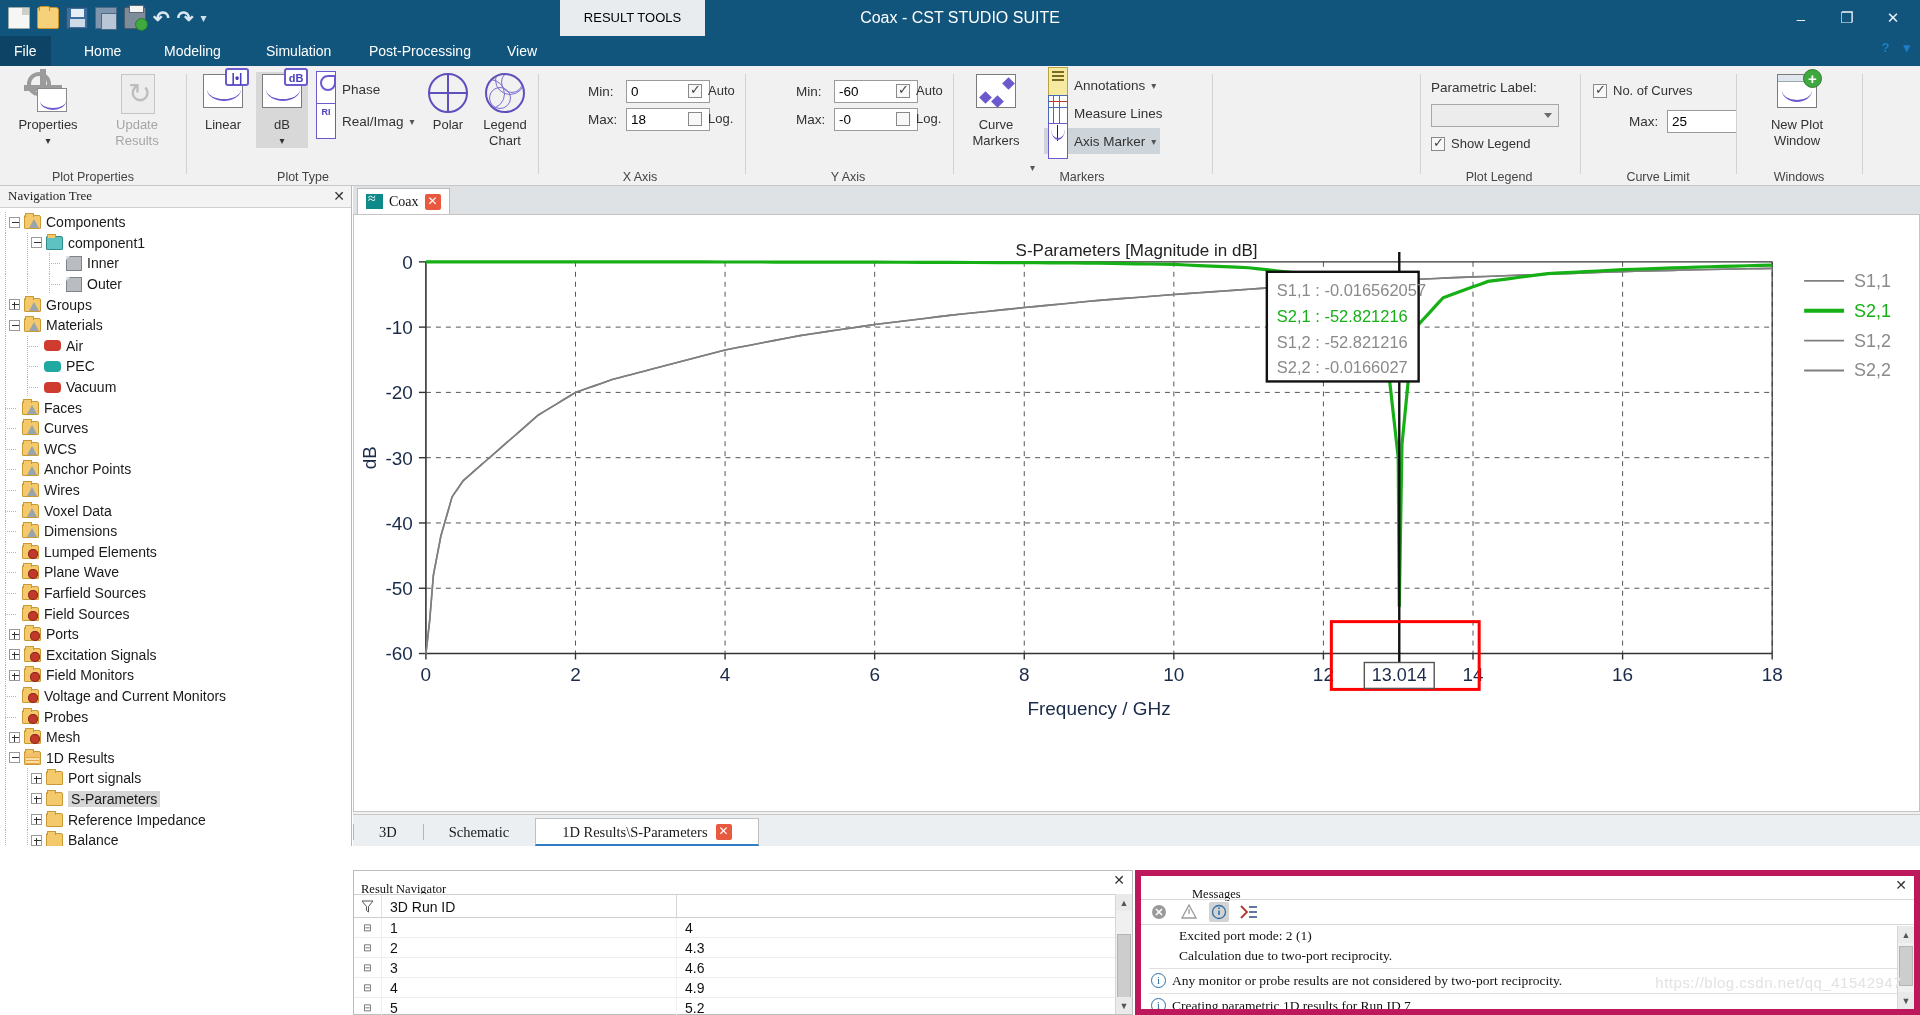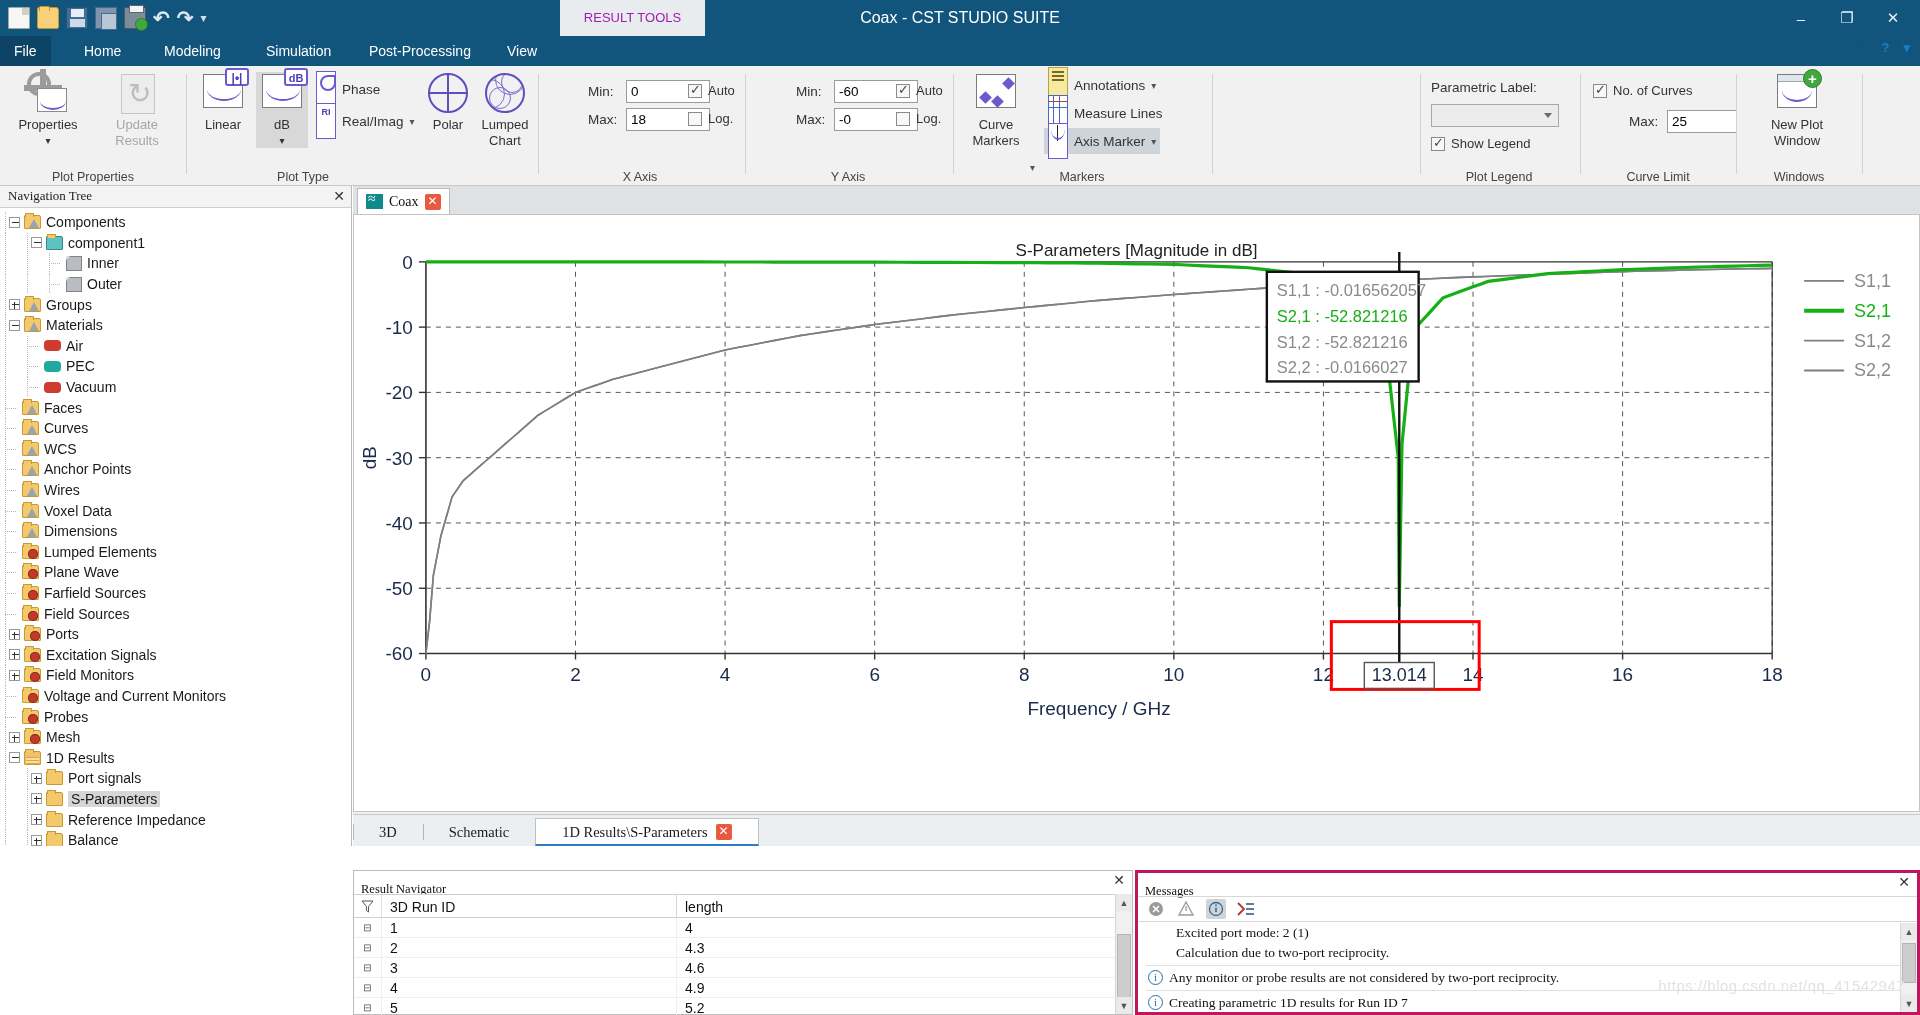--- a/index.html
+++ b/index.html
@@ -37,21 +37,21 @@
   #apptitle {
     position:absolute; left:0; top:0; width:1920px; height:36px; line-height:36px;
     text-align:center; color:#ffffff; font-size:16px;
   }
   #wincontrols { position:absolute; right:4px; top:0; height:36px; display:flex; align-items:center; }
   .wc { width:46px; height:34px; display:flex; align-items:center; justify-content:center; color:#eaf1f7; font-size:15px; cursor:pointer; }
 
   
   #ctxgroup {
     position:absolute; left:560px; top:0; width:145px; height:36px;
-    background:#e9ecef; color:#a21caf; text-align:center; font-size:13px; line-height:36px;
+    background:#e9ecef; color:#000000; text-align:center; font-size:13px; line-height:36px;
   }
   #ctxtab {
     position:absolute; left:560px; top:36px; width:145px; height:30px;
     background:#f3f4f6; color:#11557c; text-align:center; font-size:14px; line-height:30px;
     border-bottom:1px solid #f3f4f6;
   }
 
   
   #menubar {
     position:absolute; left:0; top:36px; width:1920px; height:30px;
@@ -209,21 +209,21 @@
   #plotcanvas { position:absolute; left:0; top:28px; right:0; bottom:34px; background:#fff; border:1px solid #c4c4c4; }
   #charttitle { position:absolute; top:26px; left:0; width:100%; text-align:center; font-size:17px; color:#222; }
 
   #bottomtabs { position:absolute; left:0; bottom:0; height:32px; width:100%; background:#eceff1; border-top:1px solid #c8c8c8; display:flex; align-items:flex-end; }
   .btab { height:28px; line-height:28px; padding:0 26px; font-family:"Liberation Serif", serif; font-size:14.5px; color:#1a1a1a; cursor:pointer; position:relative; }
   .btab .div { position:absolute; left:0; top:6px; height:16px; width:1px; background:#b5b5b5; }
   .btab.active { background:#fff; border:1px solid #c0c0c0; border-bottom:2px solid #2f7dc4; display:flex; align-items:center; gap:8px; }
 
   
   #resultnav { position:absolute; left:353px; top:870px; width:780px; bottom:0; background:#fff; border:1px solid #bdbdbd; }
-  #msgs { position:absolute; left:1135px; top:870px; right:0; bottom:0; background:#fff; border:3px solid #be185d; }
+  #msgs { position:absolute; left:1135px; top:870px; right:0; bottom:0; background:#fff; border:6px solid #be185d;padding-left:44px; }
   .ptitle { height:23px; position:relative; background:#fff; }
   .ptitle .t { position:absolute; left:7px; top:3px; font-size:12.5px; font-family:Liberation Serif, serif; color:#111;margin-top:8px; }
   .ptitle .x { position:absolute; right:7px; top:1px; font-size:14px; color:#333; cursor:pointer; }
 
   .rntable { position:absolute; left:0; top:23px; right:0; bottom:0; }
   .rnhdr { display:flex; height:24px; border-top:1px solid #d0d0d0; border-bottom:1px solid #d0d0d0; background:#fff; }
   .rnfilter { width:28px; display:flex; align-items:center; justify-content:center; border-right:1px solid #e2e2e2; }
   .rnh-c1 { width:295px; padding-left:8px; font-size:14px; color:#111; line-height:24px; border-right:1px solid #d6d6d6; }
   .rnh-c2 { flex:1; padding-left:8px; font-size:14px; color:#111; line-height:24px; }
   .rnrow { display:flex; height:20px; border-bottom:1px solid #eee; font-size:14px; color:#111; }
@@ -349,21 +349,21 @@
     </div>
     <div class="bigbtn" style="left:58px; width:58px;">
       <div class="icobox">
         <span class="smithico" style="left:3px;top:1px;">
           <i style="left:8px;top:-10px;width:30px;height:30px;"></i>
           <i style="left:14px;top:-4px;width:22px;height:22px;"></i>
           <i style="left:-12px;top:4px;width:30px;height:30px;"></i>
           <i style="left:2px;top:12px;width:22px;height:22px;"></i>
         </span>
       </div>
-      <span class="lbl">Lumped</span>
+      <span class="lbl">Legend</span>
       <span class="lbl">Chart</span>
     </div>
 
   </div>
   <div class="rsep" style="left:538px;"></div>
 
   <div class="rgroup" style="left:540px; width:200px;">
     <div class="fieldrow" style="left:12px; top:14px;">
       <label>Min:</label>
       <input type="text" value="0" style="">
@@ -781,21 +781,20 @@
     <span class="x">✕</span>
   </div>
   <div class="rntable">
     <div class="rnhdr">
       <div class="rnfilter">
         <svg width="13" height="13" viewBox="0 0 13 13">
             <polygon points="1,1 12,1 7.5,6.5 7.5,12 5.5,10.5 5.5,6.5" fill="none" stroke="#555" stroke-width="1"></polygon>
           </svg>
       </div>
       <div class="rnh-c1">3D Run ID</div>
-      <div class="rnh-c2">length</div>
     </div>
     <div id="rnrows">
         <div class="rnrow">
           <span class="rnico">⊟</span>
           <span class="rnc1">1</span>
           <span class="rnc2">4</span>
         </div>
         <div class="rnrow">
           <span class="rnico">⊟</span>
           <span class="rnc1">2</span>

